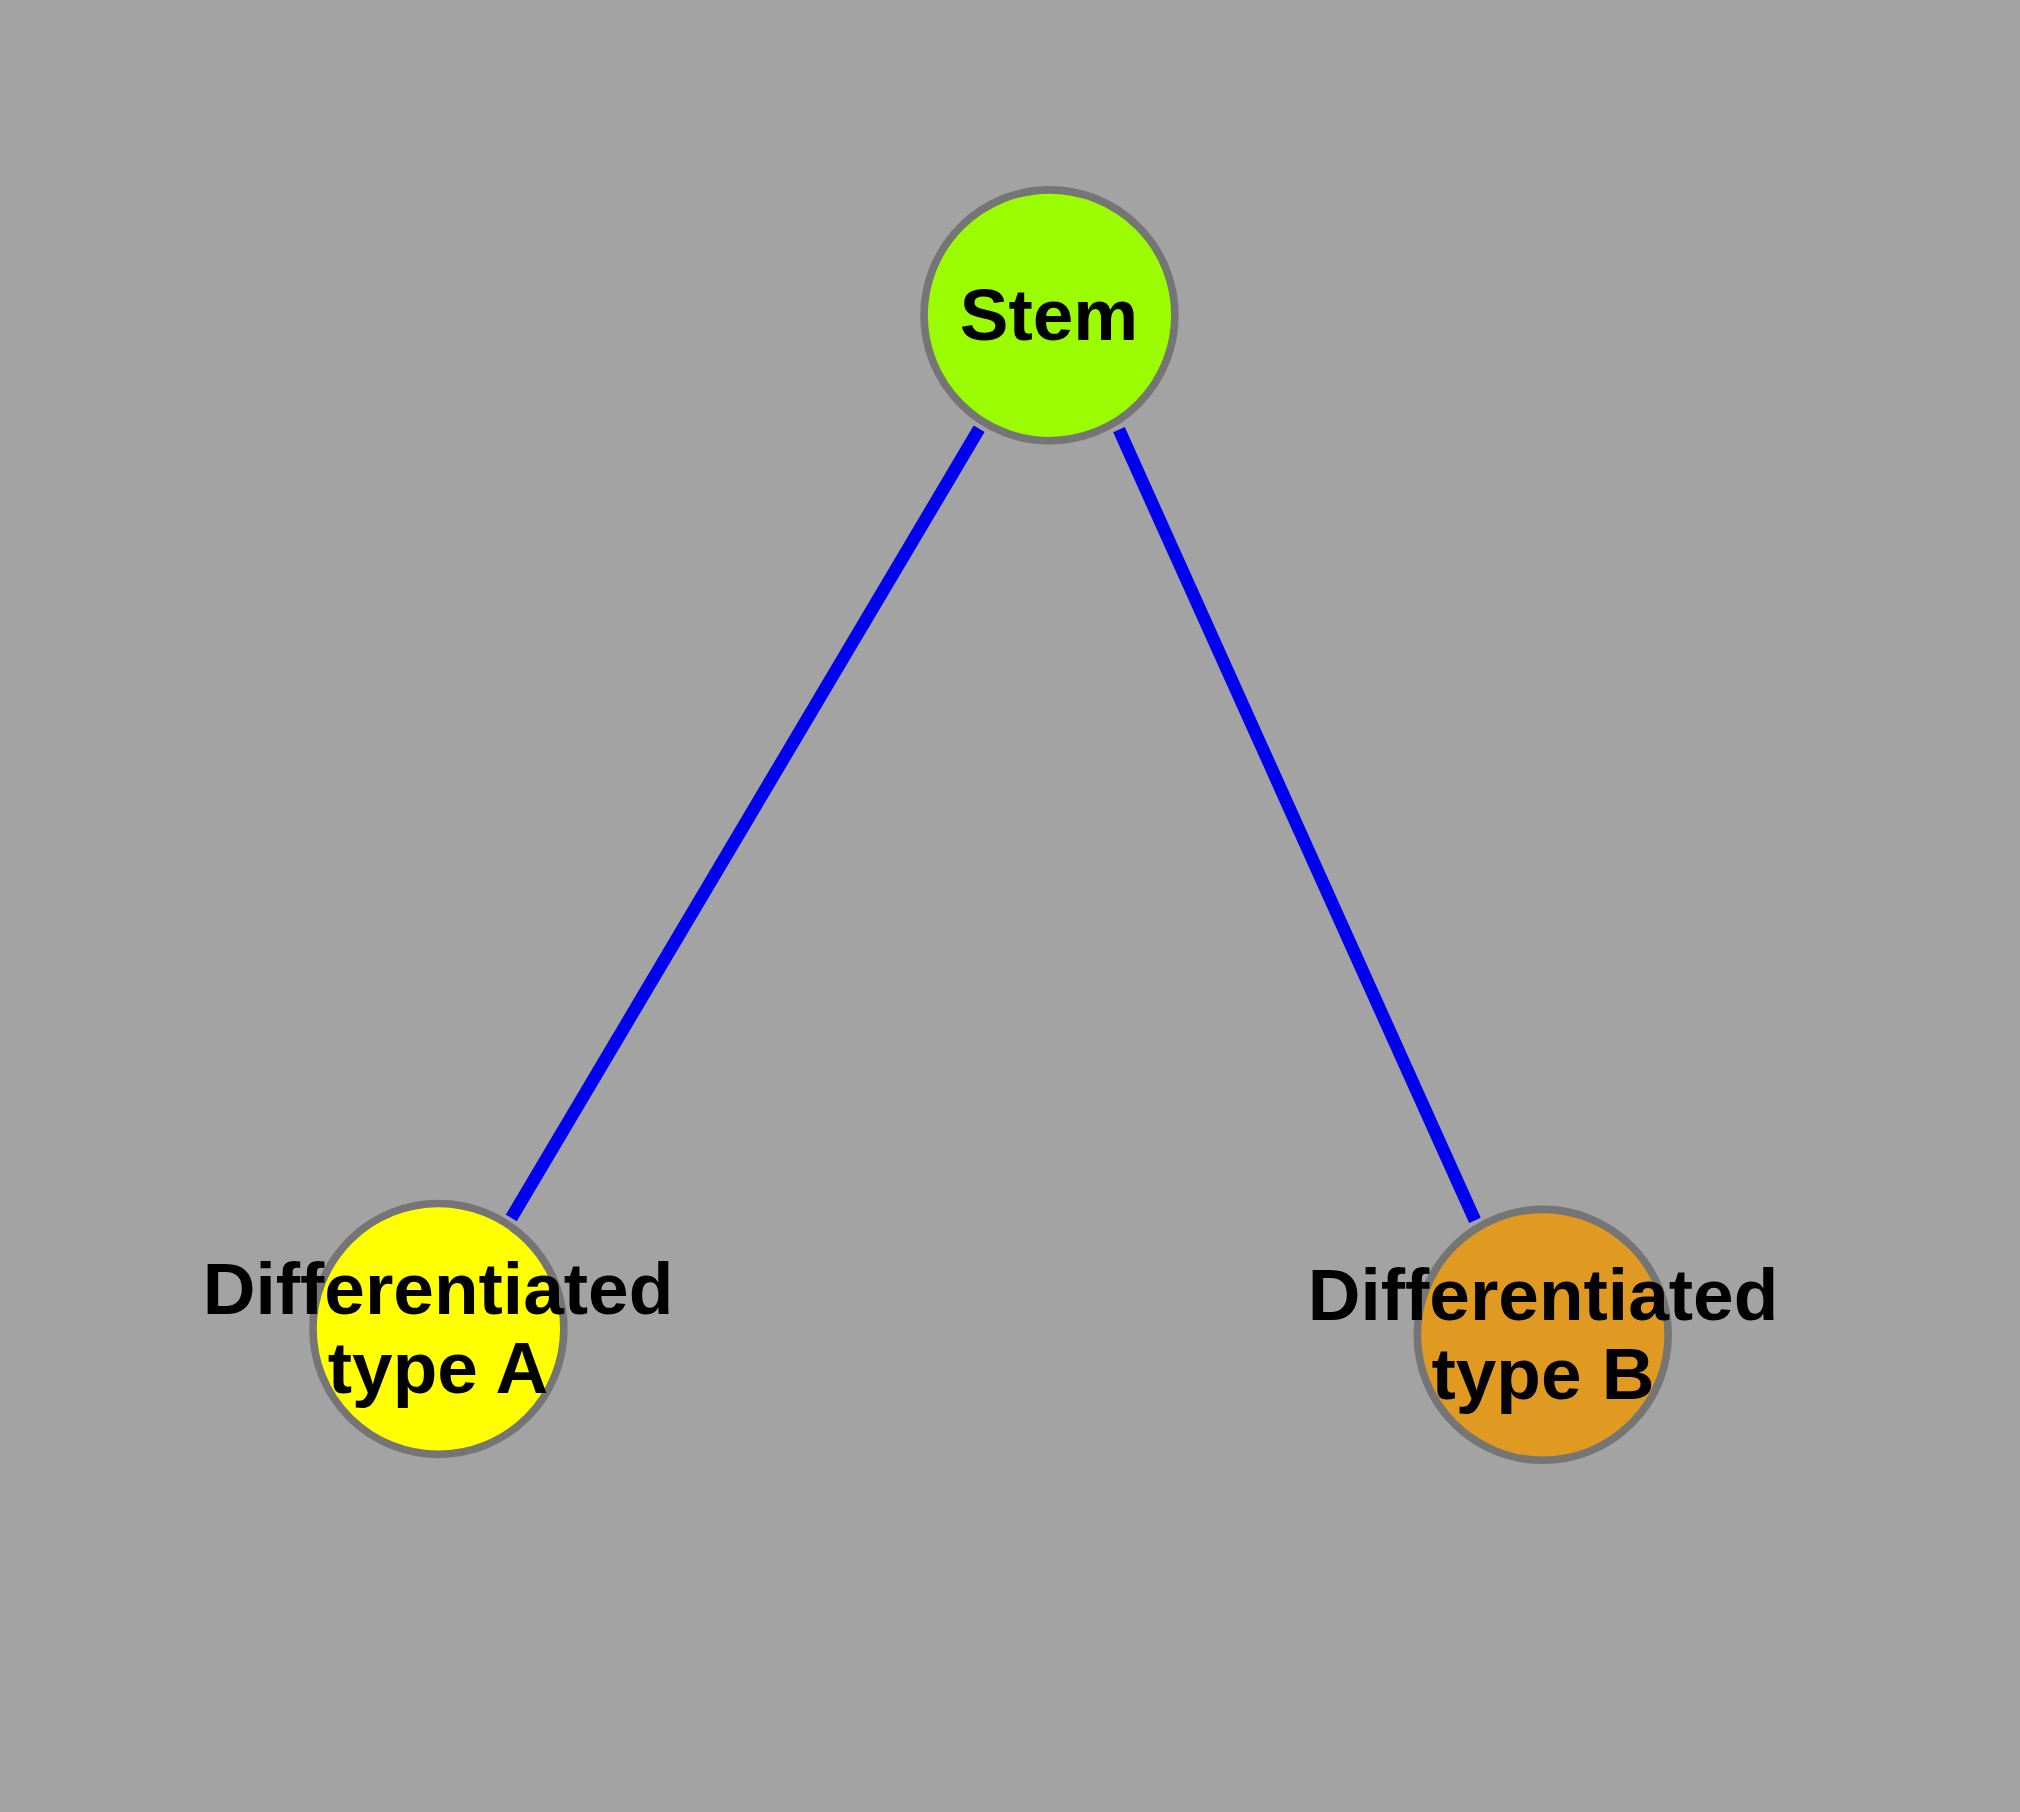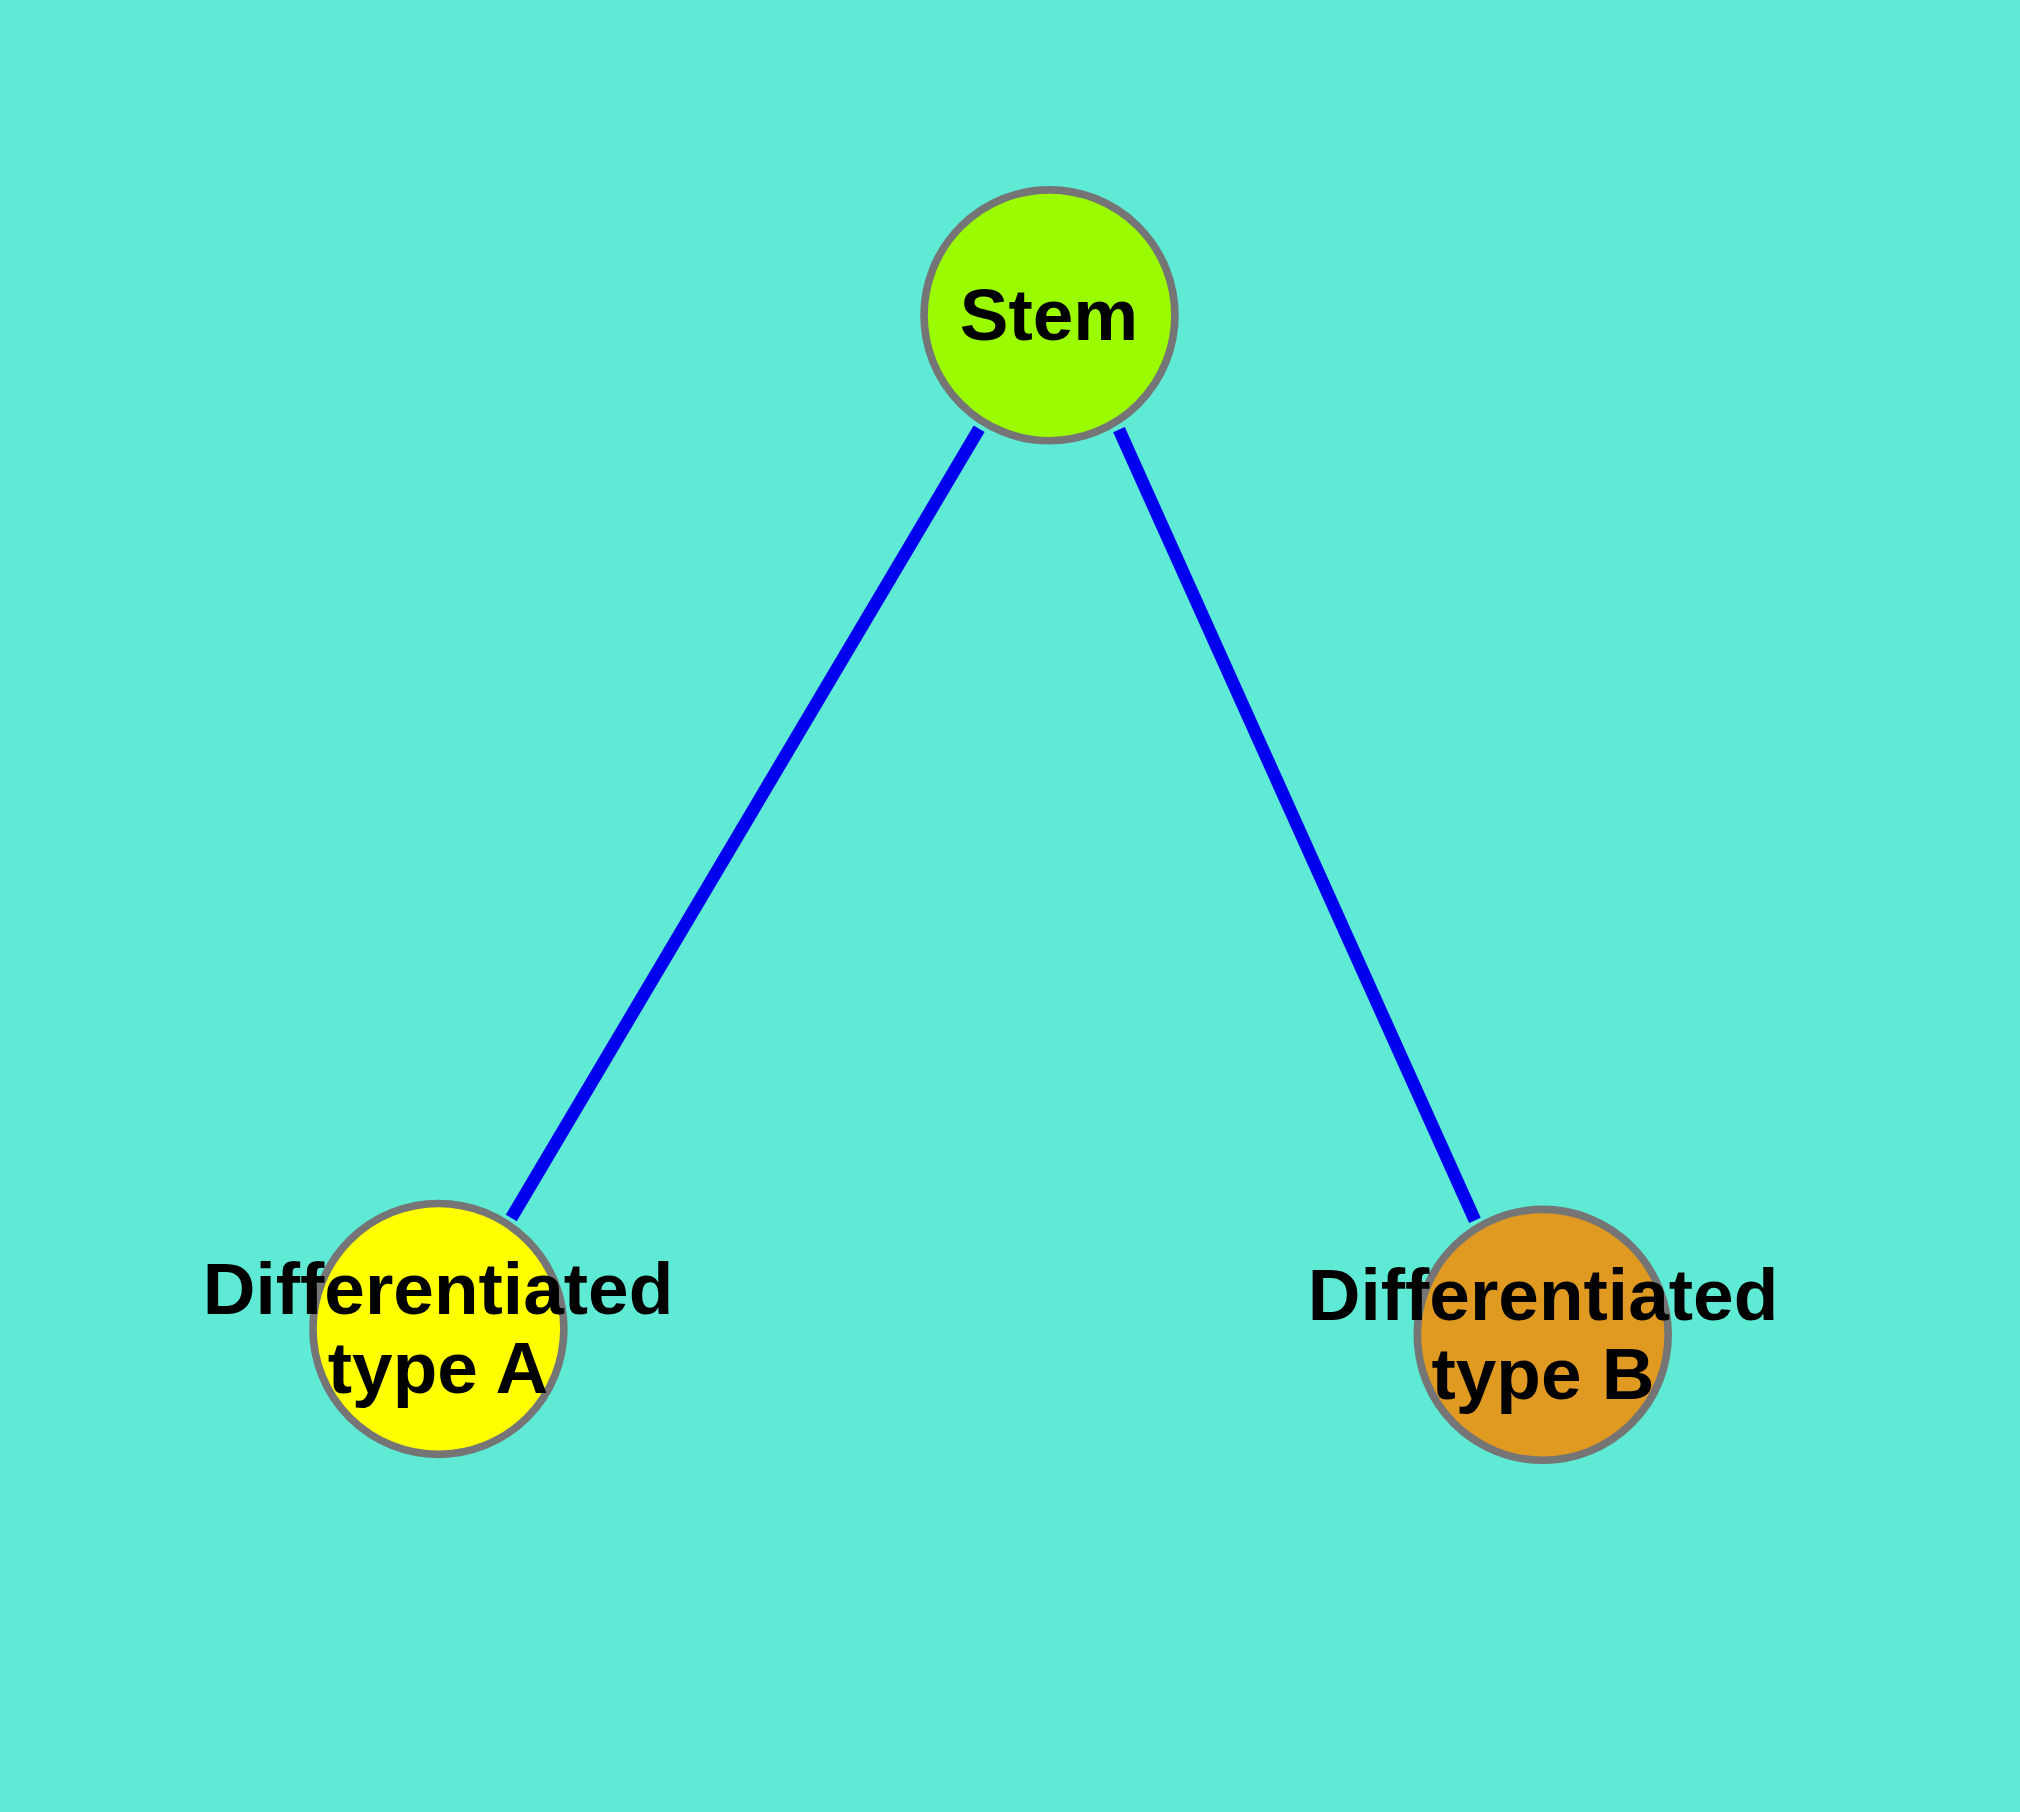--- a/index.html
+++ b/index.html
@@ -41,21 +41,21 @@
   .node-label.stem {
     font-size: 73px;
   }
   .node-label.leaf {
     font-size: 73px;
   }
 </style>
 </head>
 <body>
 
-<div id="graph-canvas" style="background: #5eead4;">
+<div id="graph-canvas" style="background: #a3a3a3;">
 
   <svg id="graph-svg" viewBox="0 0 2384 2138" xmlns="http://www.w3.org/2000/svg">
     <g>
       <line x1="1155" y1="506" x2="603" y2="1437" stroke="#0000ee" stroke-width="15" stroke-linecap="butt"></line>
       <line x1="1320" y1="507" x2="1740" y2="1440" stroke="#0000ee" stroke-width="15" stroke-linecap="butt"></line>
     </g>
     <g>
       <circle cx="1238" cy="372" r="148" fill="#9bfc02" stroke="#757575" stroke-width="9"></circle>
       <circle cx="517" cy="1568" r="148" fill="#ffff00" stroke="#757575" stroke-width="9"></circle>
       <circle cx="1820" cy="1575" r="148" fill="#e09a22" stroke="#757575" stroke-width="9"></circle>

